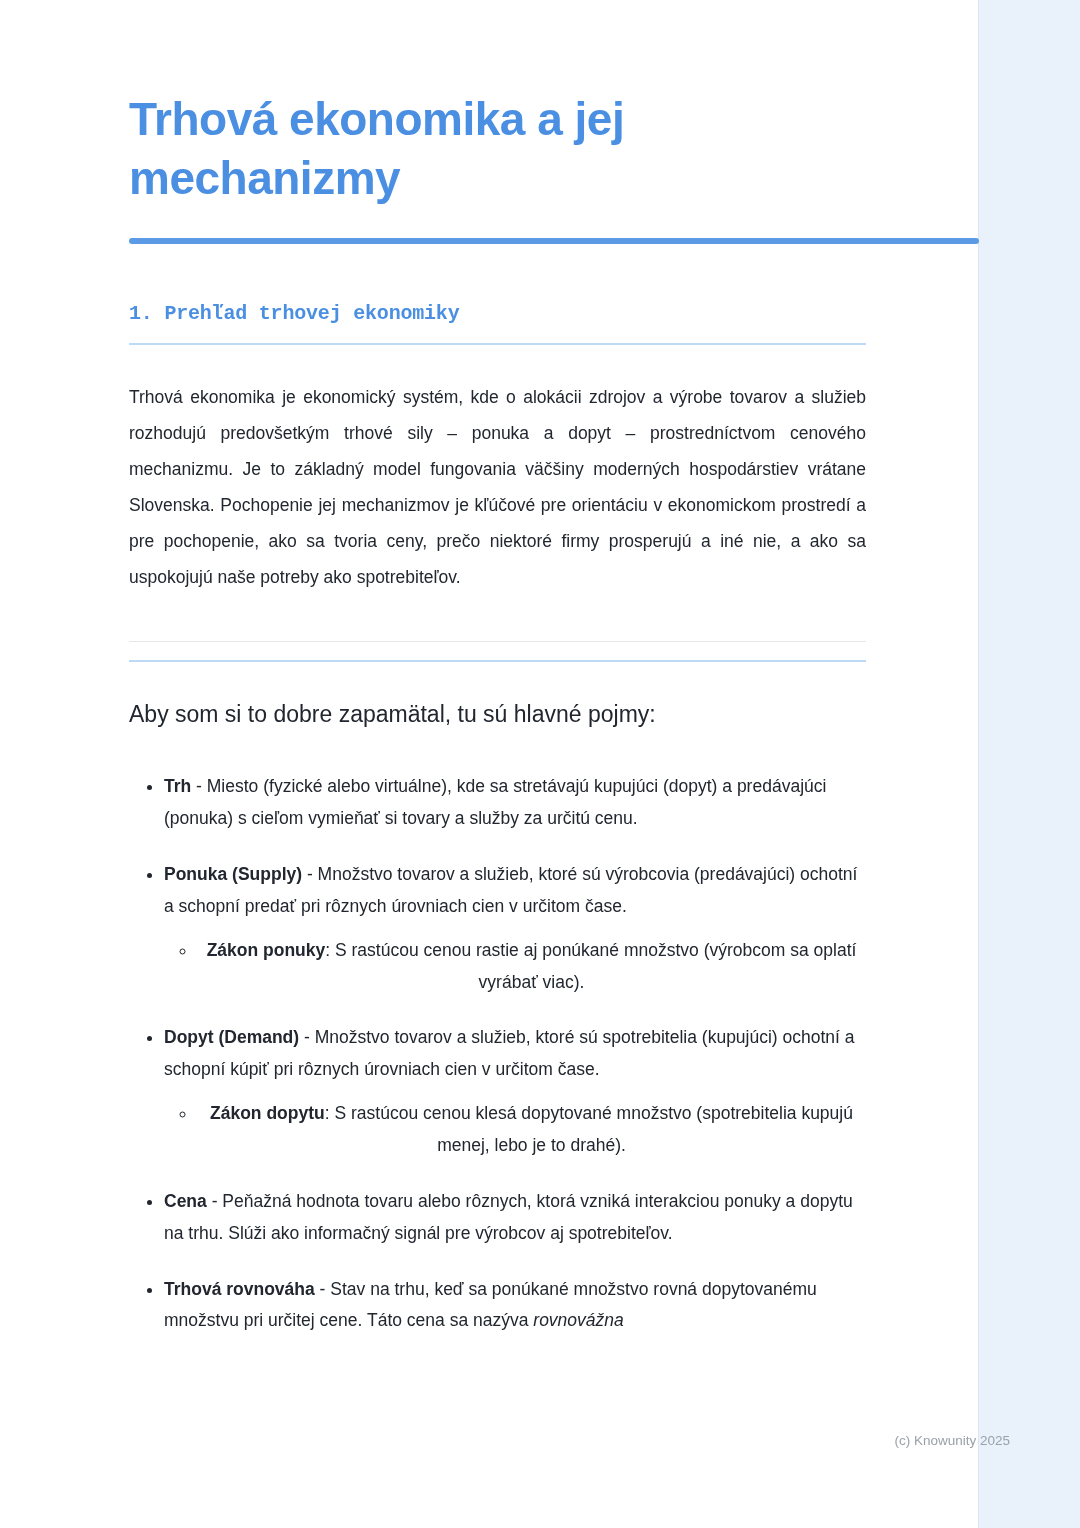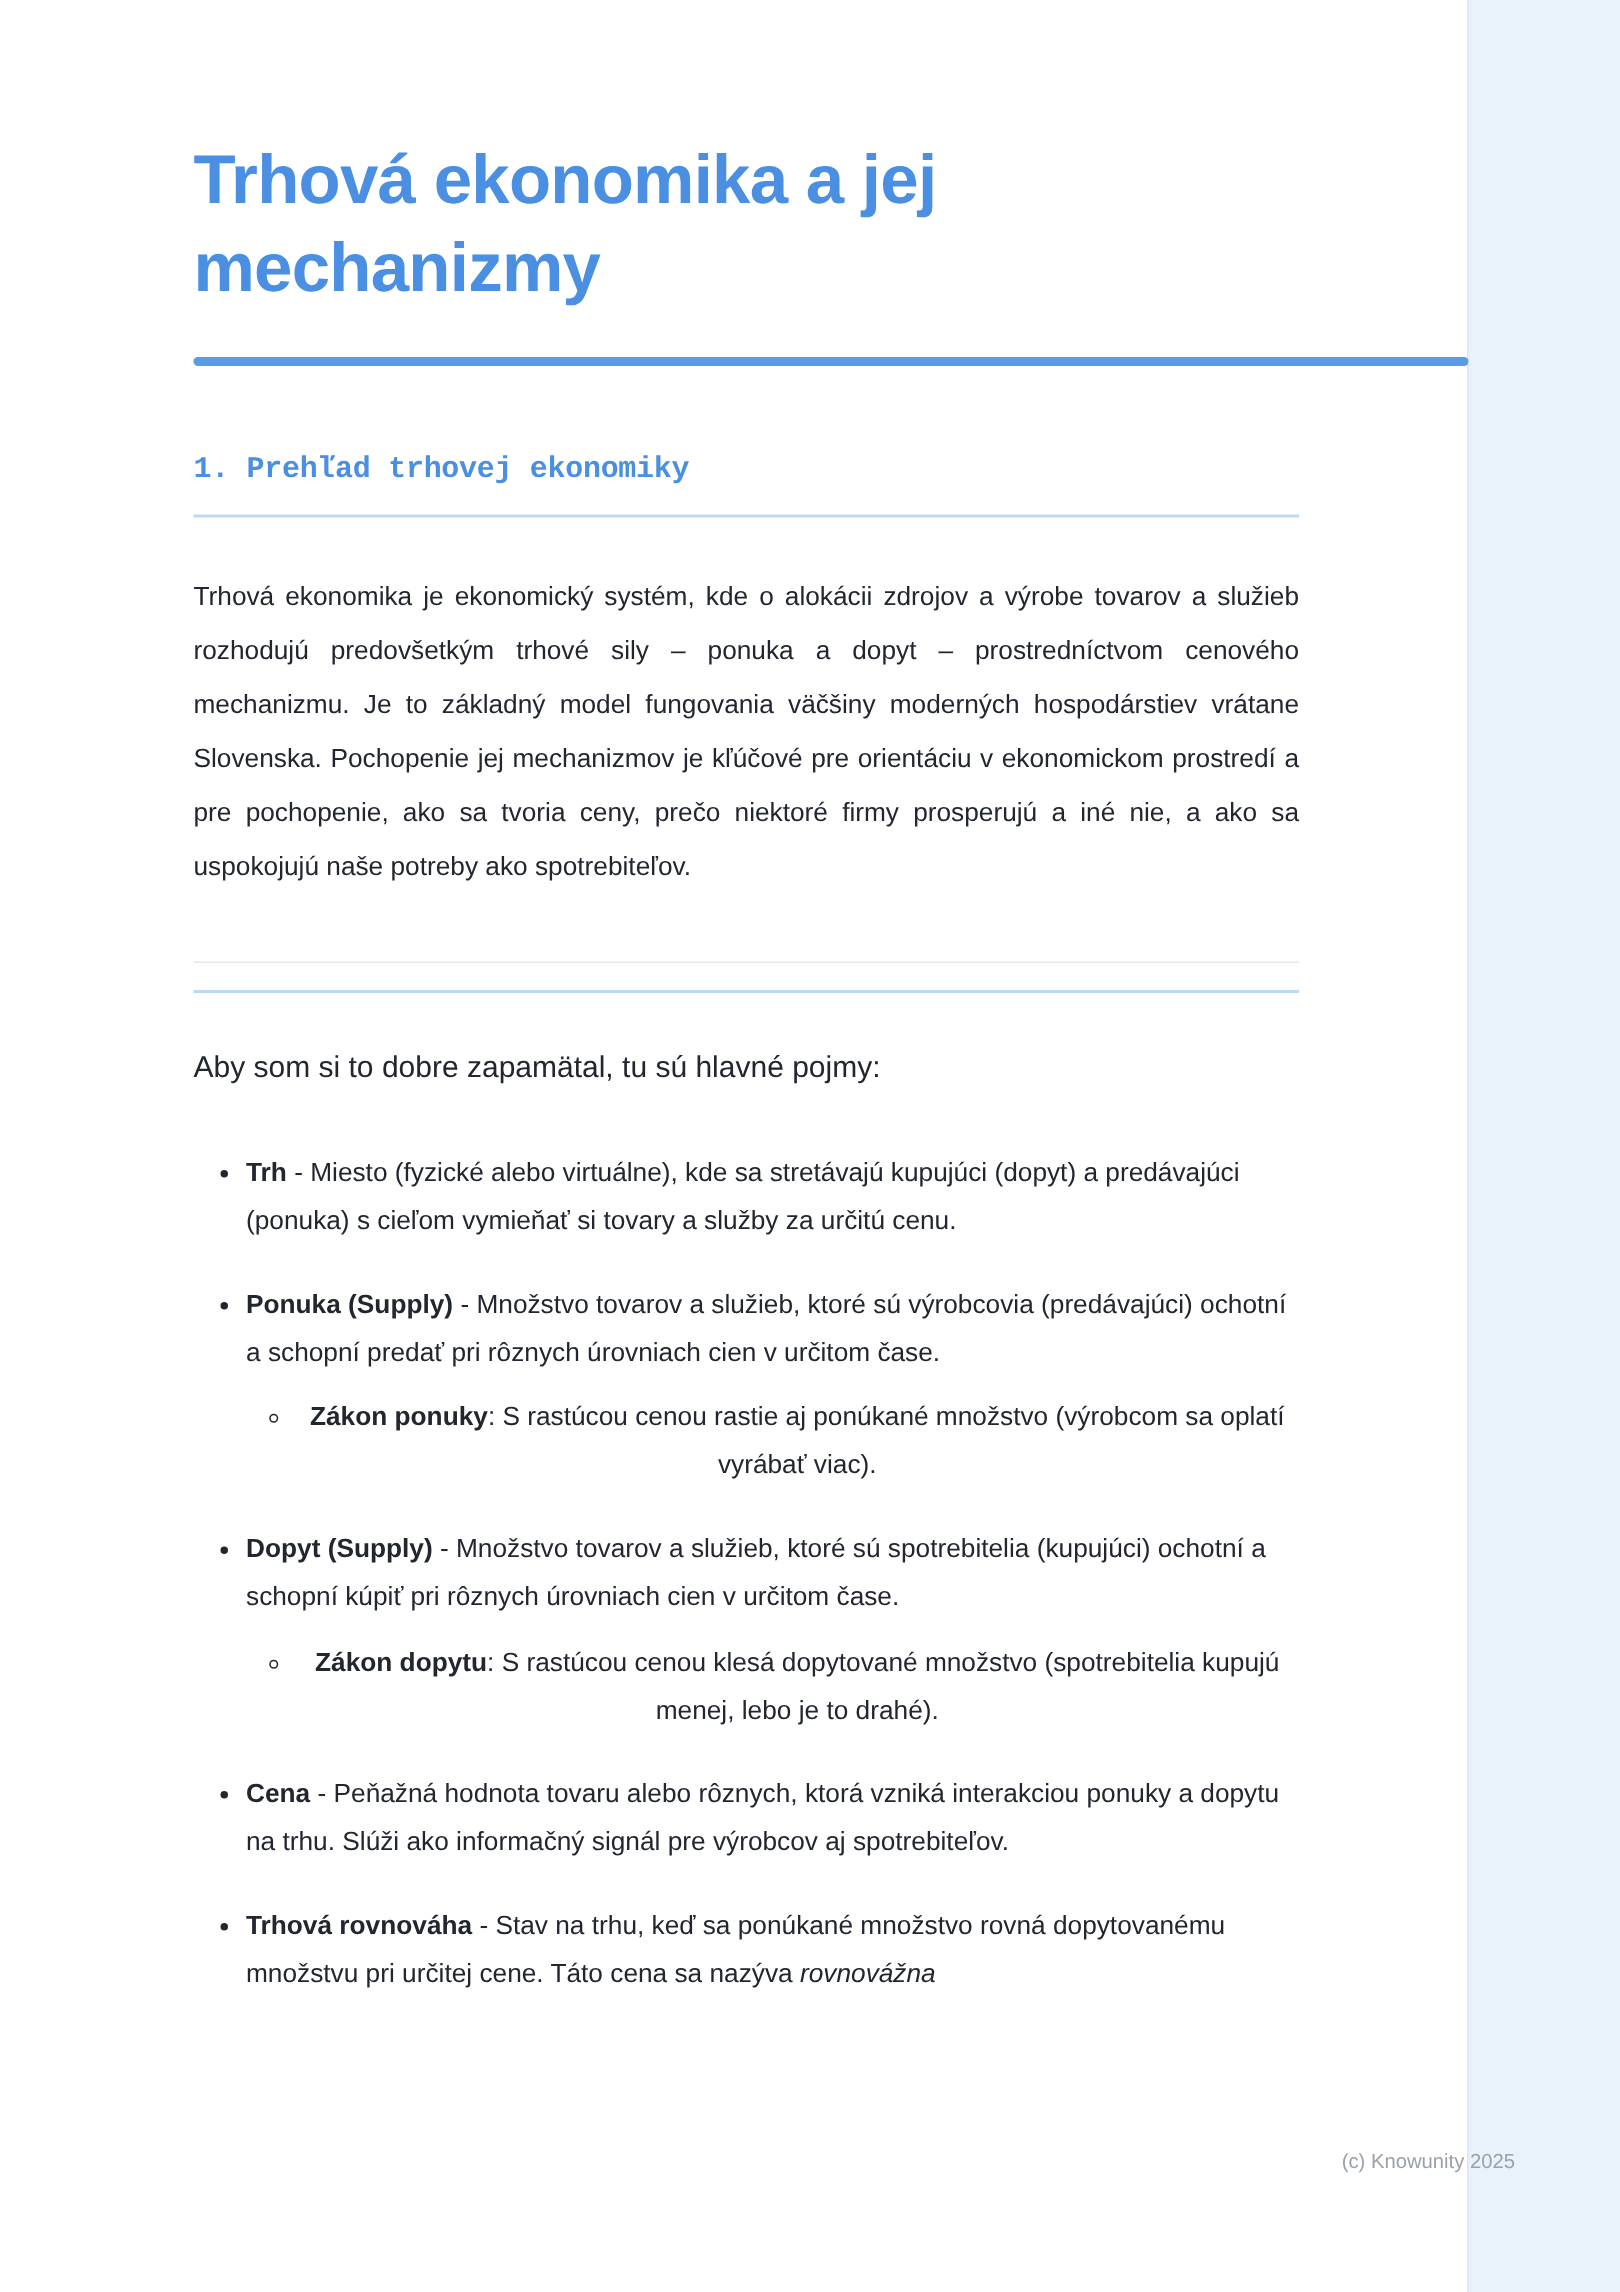--- a/index.html
+++ b/index.html
@@ -51,21 +51,21 @@
     margin-top: 34px;
     font-size: 17.5px;
     line-height: 2.06;
     text-align: justify;
   }
   .section-divider {
     margin-top: 46px;
     width: 737px; height: 1px;
     background: #e7e7e7;
   }
-  p.intro { margin-top: 32px; font-size: 20px; line-height: 1.8; }
+  p.intro { margin-top: 32px; font-size: 23px; line-height: 1.8; }
   ul.terms { margin-top: 36px; padding-left: 35px; list-style: disc; }
   ul.terms > li { font-size: 17.5px; line-height: 1.82; margin-bottom: 24px; }
   ul.subterms { list-style: circle; margin-top: 12px; margin-bottom: 6px; padding-left: 33px; }
   ul.subterms > li { margin-bottom: 0; text-align: center; }
   strong.term { font-weight: 700; }
   em.italic-tail { font-style: italic; }
   .footer {
     position: absolute; right: 70px; bottom: 80px;
     font-size: 13.5px; color: #9aa1a9; z-index: 2;
   }
@@ -92,21 +92,21 @@
   <ul class="terms">
 
     <li><strong class="term">Trh</strong><span> - Miesto (fyzické alebo virtuálne), kde sa stretávajú kupujúci (dopyt) a predávajúci (ponuka) s cieľom vymieňať si tovary a služby za určitú cenu.</span></li>
 
     <li><strong class="term">Ponuka (Supply)</strong><span> - Množstvo tovarov a služieb, ktoré sú výrobcovia (predávajúci) ochotní a schopní predať pri rôznych úrovniach cien v určitom čase.</span>
       <ul class="subterms">
         <li><strong class="term">Zákon ponuky</strong><span>: S rastúcou cenou rastie aj ponúkané množstvo (výrobcom sa oplatí vyrábať viac).</span></li>
       </ul>
     </li>
 
-    <li><strong class="term">Dopyt (Supply)</strong><span> - Množstvo tovarov a služieb, ktoré sú spotrebitelia (kupujúci) ochotní a schopní kúpiť pri rôznych úrovniach cien v určitom čase.</span>
+    <li><strong class="term">Dopyt (Demand)</strong><span> - Množstvo tovarov a služieb, ktoré sú spotrebitelia (kupujúci) ochotní a schopní kúpiť pri rôznych úrovniach cien v určitom čase.</span>
       <ul class="subterms">
         <li><strong class="term">Zákon dopytu</strong><span>: S rastúcou cenou klesá dopytované množstvo (spotrebitelia kupujú menej, lebo je to drahé).</span></li>
       </ul>
     </li>
 
     <li><strong class="term">Cena</strong><span> - Peňažná hodnota tovaru alebo rôznych, ktorá vzniká interakciou ponuky a dopytu na trhu. Slúži ako informačný signál pre výrobcov aj spotrebiteľov.</span></li>
 
     <li><strong class="term">Trhová rovnováha</strong><span> - Stav na trhu, keď sa ponúkané množstvo rovná dopytovanému množstvu pri určitej cene. Táto cena sa nazýva </span><em class="italic-tail">rovnovážna</em></li>
 
   </ul>

